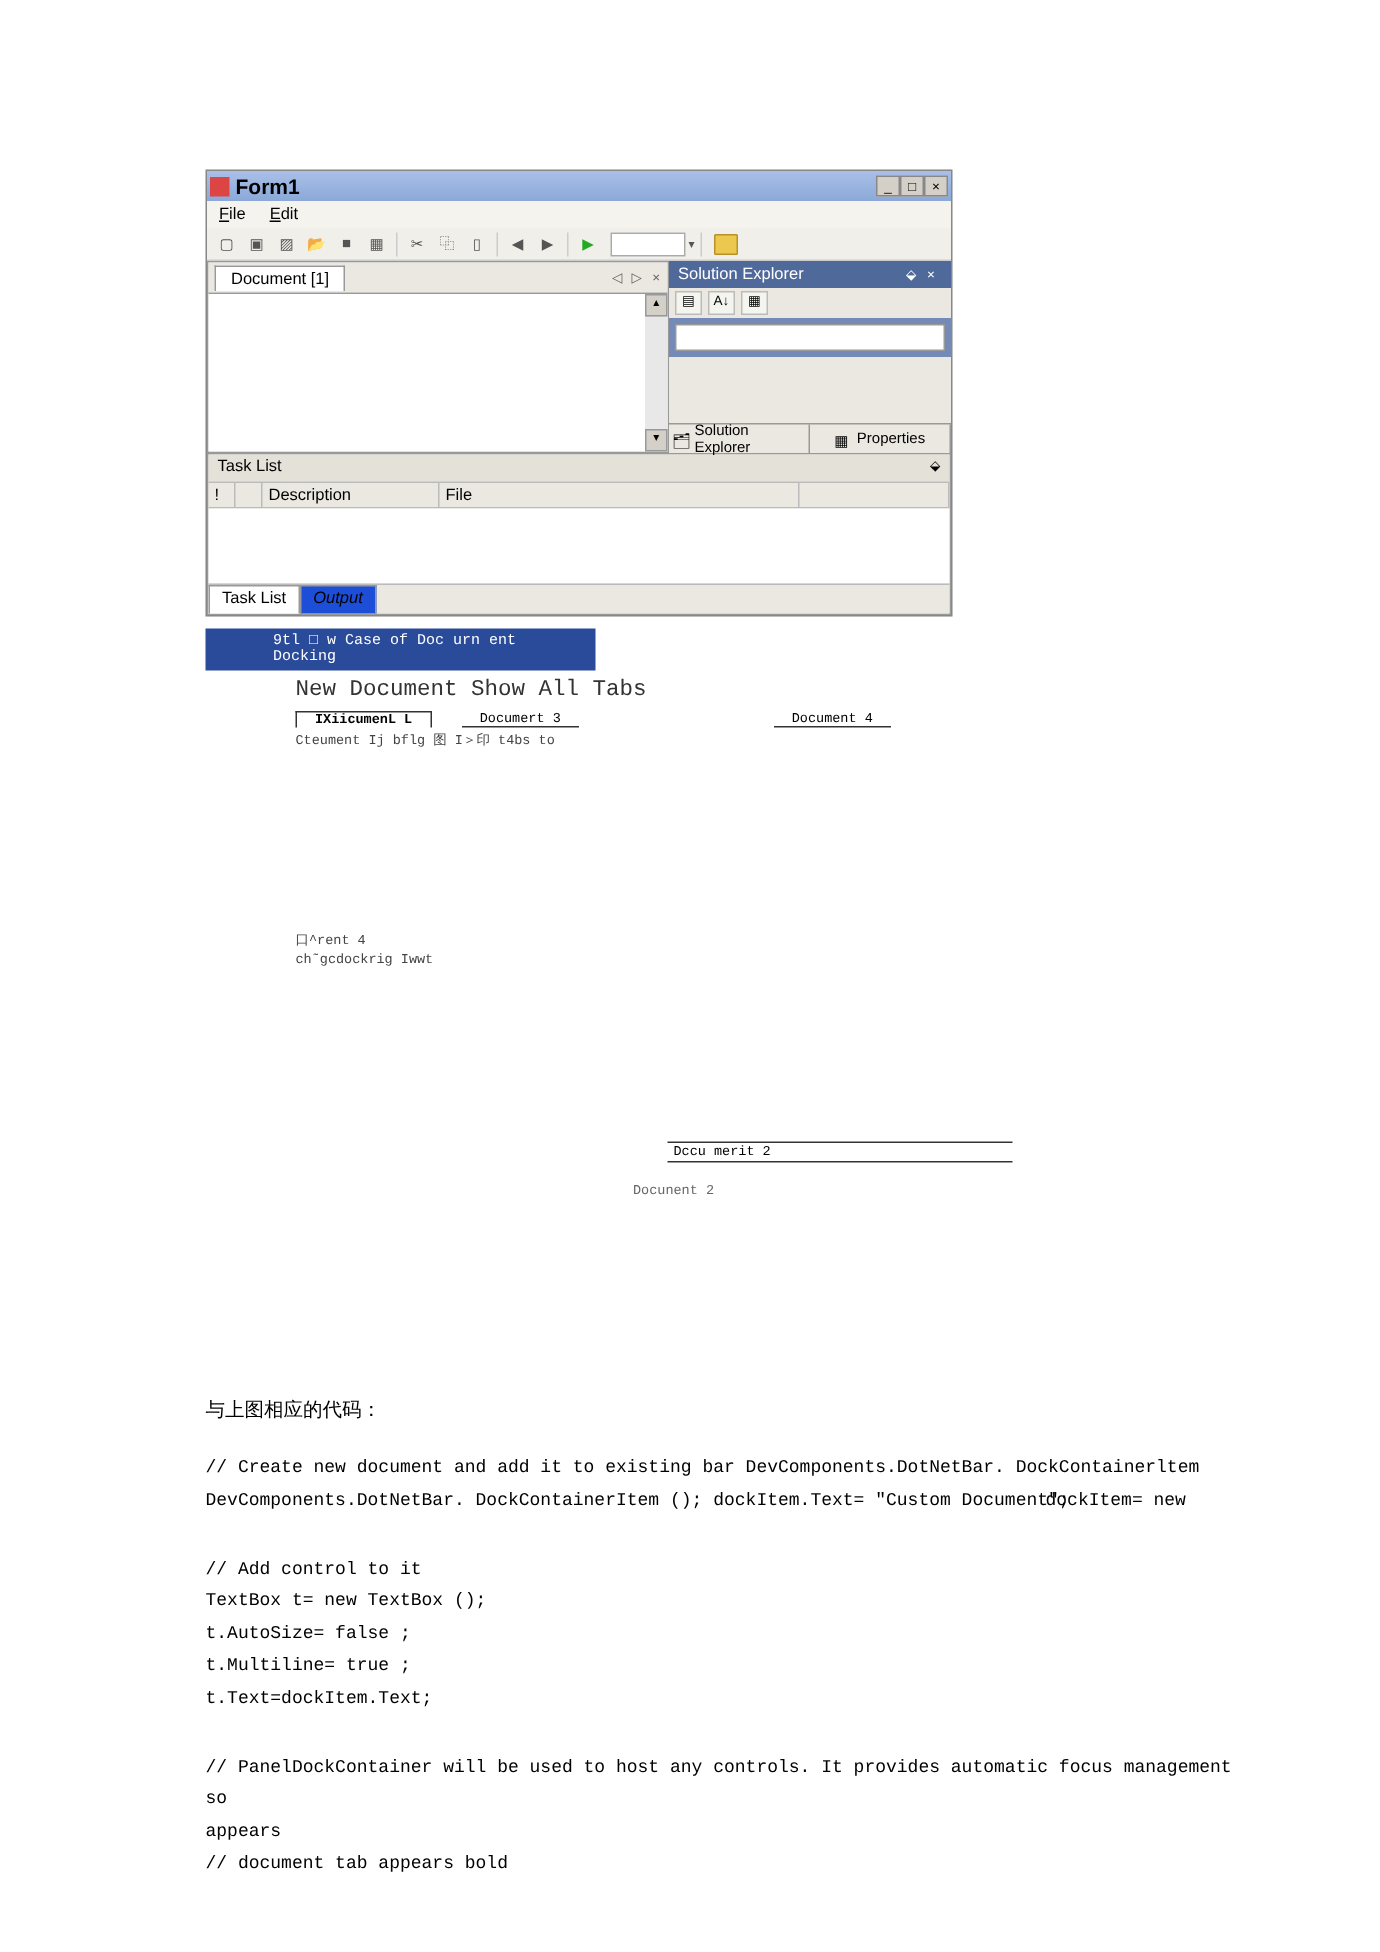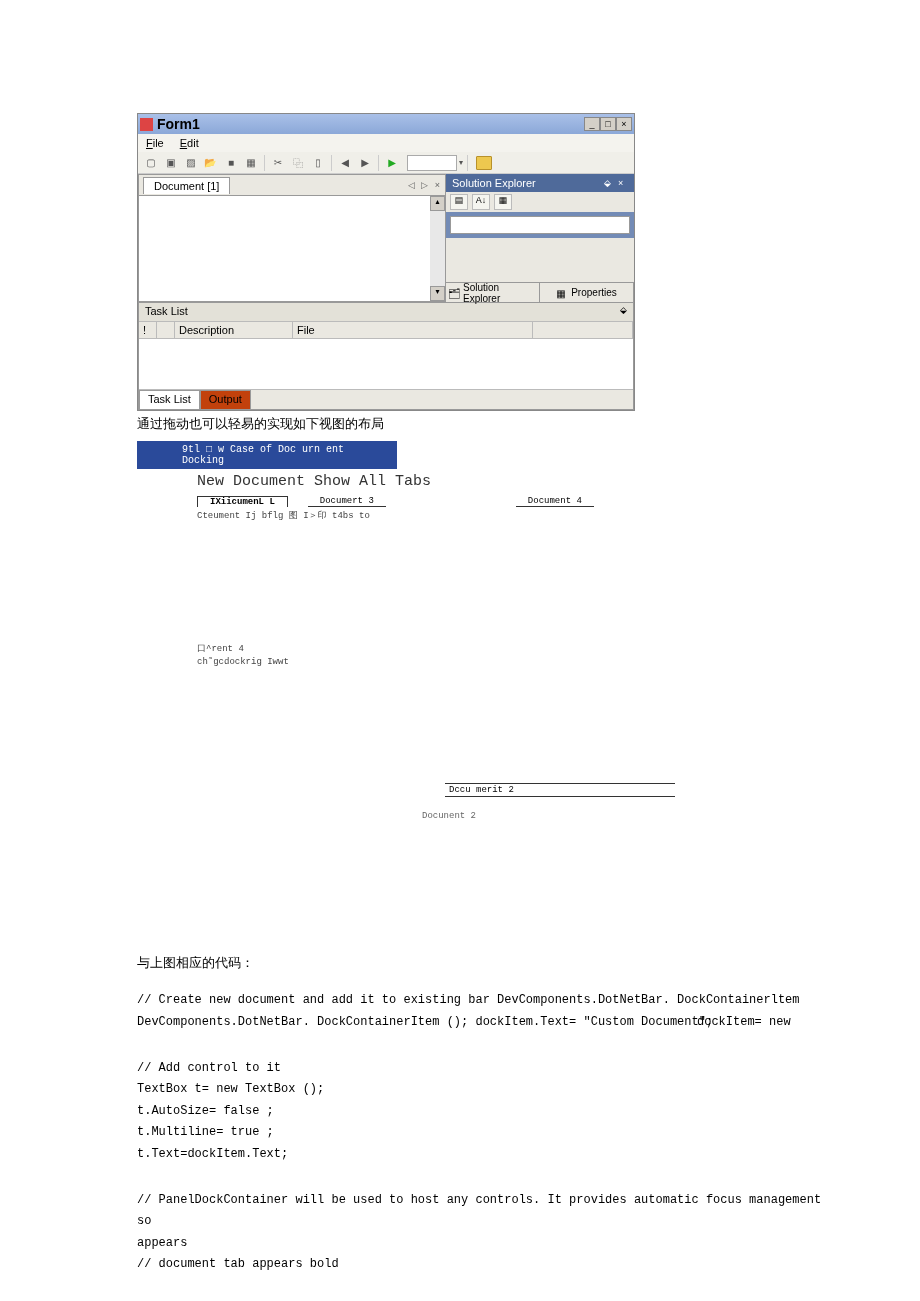--- a/index.html
+++ b/index.html
@@ -55,21 +55,21 @@
   .tl-grid { height: 18px; background: #eae8e1; display: flex; border-top: 1px solid #bbb; border-bottom: 1px solid #bbb; }
   .tl-col { border-right: 1px solid #bbb; font-size: 11px; padding: 2px 4px; }
   .tl-col1 { width: 18px; }
   .tl-col2 { width: 18px; }
   .tl-col3 { width: 118px; }
   .tl-col4 { width: 240px; }
   .tl-col5 { flex: 1; }
   .tl-body { height: 50px; background: #fff; }
   .tl-tabs { height: 20px; background: #eae8e1; display: flex; border-top: 1px solid #bbb; }
   .tl-tab { padding: 2px 8px; font-size: 11px; border: 1px solid #999; border-bottom: none; background: #fff; cursor: pointer; }
-  .tl-tab.inactive { background: #c2410c; }
+  .tl-tab.inactive { background: #1d4ed8; font-style: italic; }
   
   
   .caption1 { margin: 4px 0 0 137px; font-size: 13px; font-family: SimSun; }
   .fig2 { margin: 8px 0 0 137px; width: 540px; }
   .fig2-title { background: #2a4a9a; color: #fff; font-family: "Courier New", monospace; font-size: 10px; padding: 3px 45px; width: 260px; }
   .fig2-sub { font-family: "Courier New", monospace; font-size: 15px; padding: 4px 0 2px 60px; color: #333; }
   .fig2-tabs { display: flex; gap: 20px; padding-left: 60px; margin-top: 4px; }
   .fig2-tab { font-family: "Courier New", monospace; font-size: 9px; border-bottom: 1px solid #333; padding: 0 12px; }
   .fig2-tab.active { border: 1px solid #333; border-bottom: none; font-weight: bold; }
   .fig2-row { display: flex; gap: 120px; padding-left: 60px; margin-top: 2px; flex-direction: column; }
@@ -180,21 +180,20 @@
         <div class="tl-col tl-col5"></div>
       </div>
       <div class="tl-body"></div>
       <div class="tl-tabs">
         <div class="tl-tab">Task List</div>
         <div class="tl-tab inactive">Output</div>
       </div>
     </div>
   </div>
 
-  <div class="caption1">通过拖动也可以轻易的实现如下视图的布局</div>
 
   <div class="fig2">
     <div class="fig2-title">9tl □ w Case of Doc urn ent Docking</div>
     <div class="fig2-sub">New Document Show All Tabs</div>
     <div class="fig2-tabs">
       <div class="fig2-tab active">IXiicumenL L</div>
       <div class="fig2-tab">Documert 3</div>
       <div class="fig2-tab" style="margin-left:110px">Document 4</div>
     </div>
     <div class="fig2-row">

